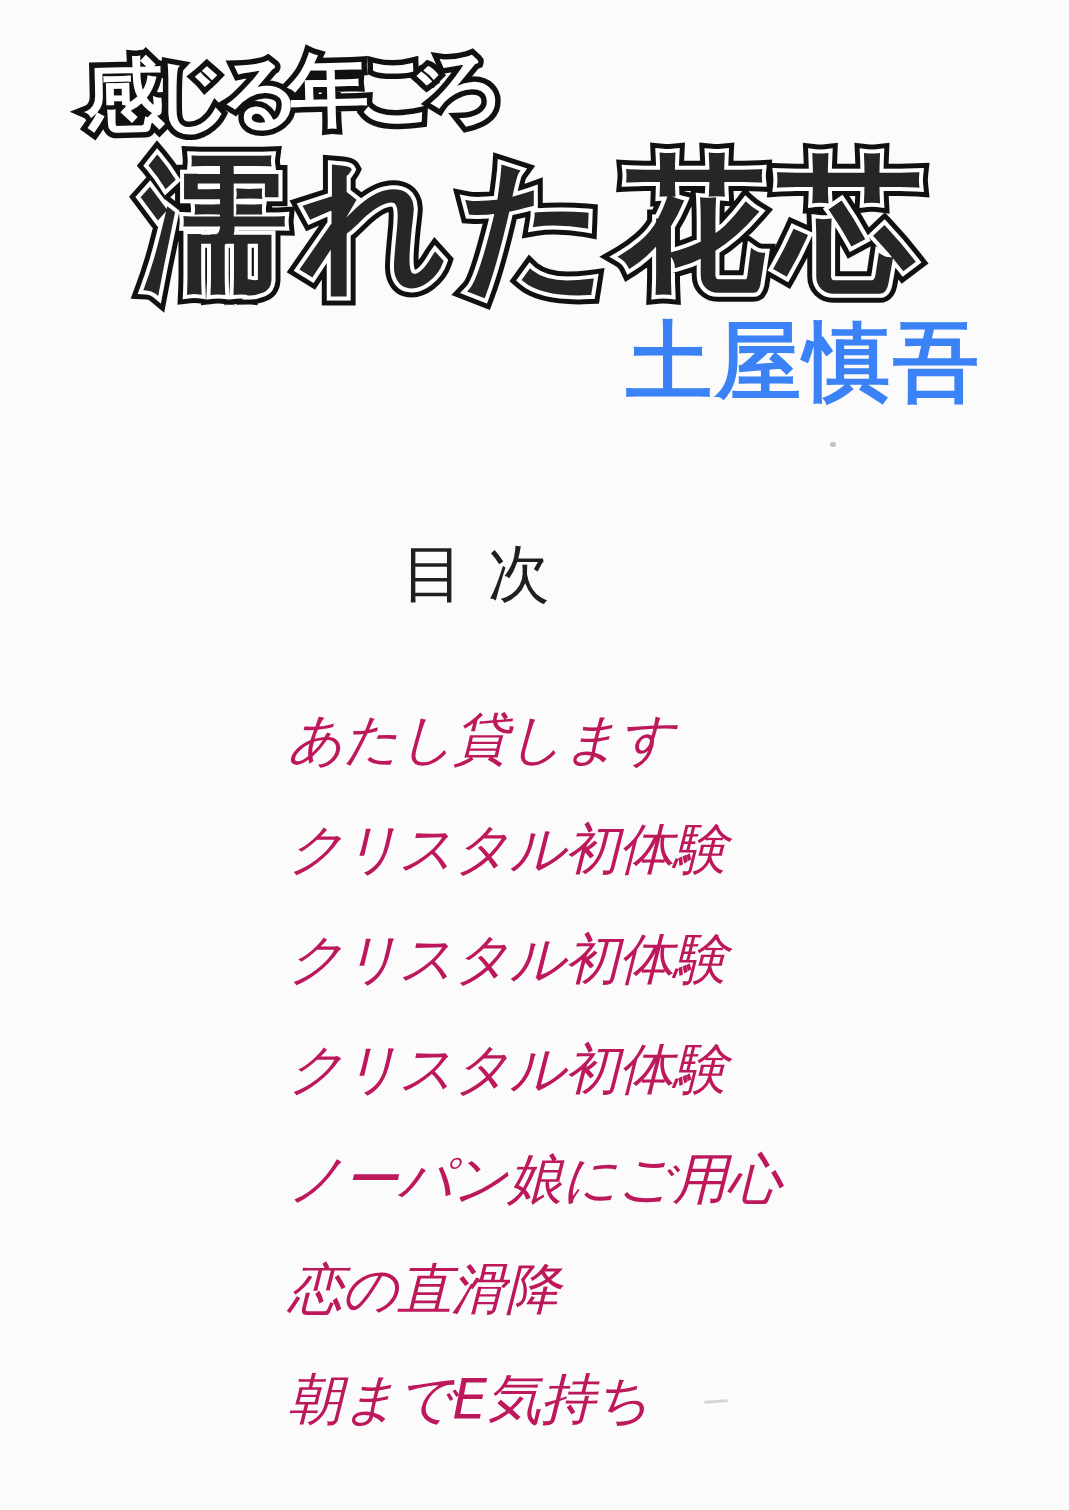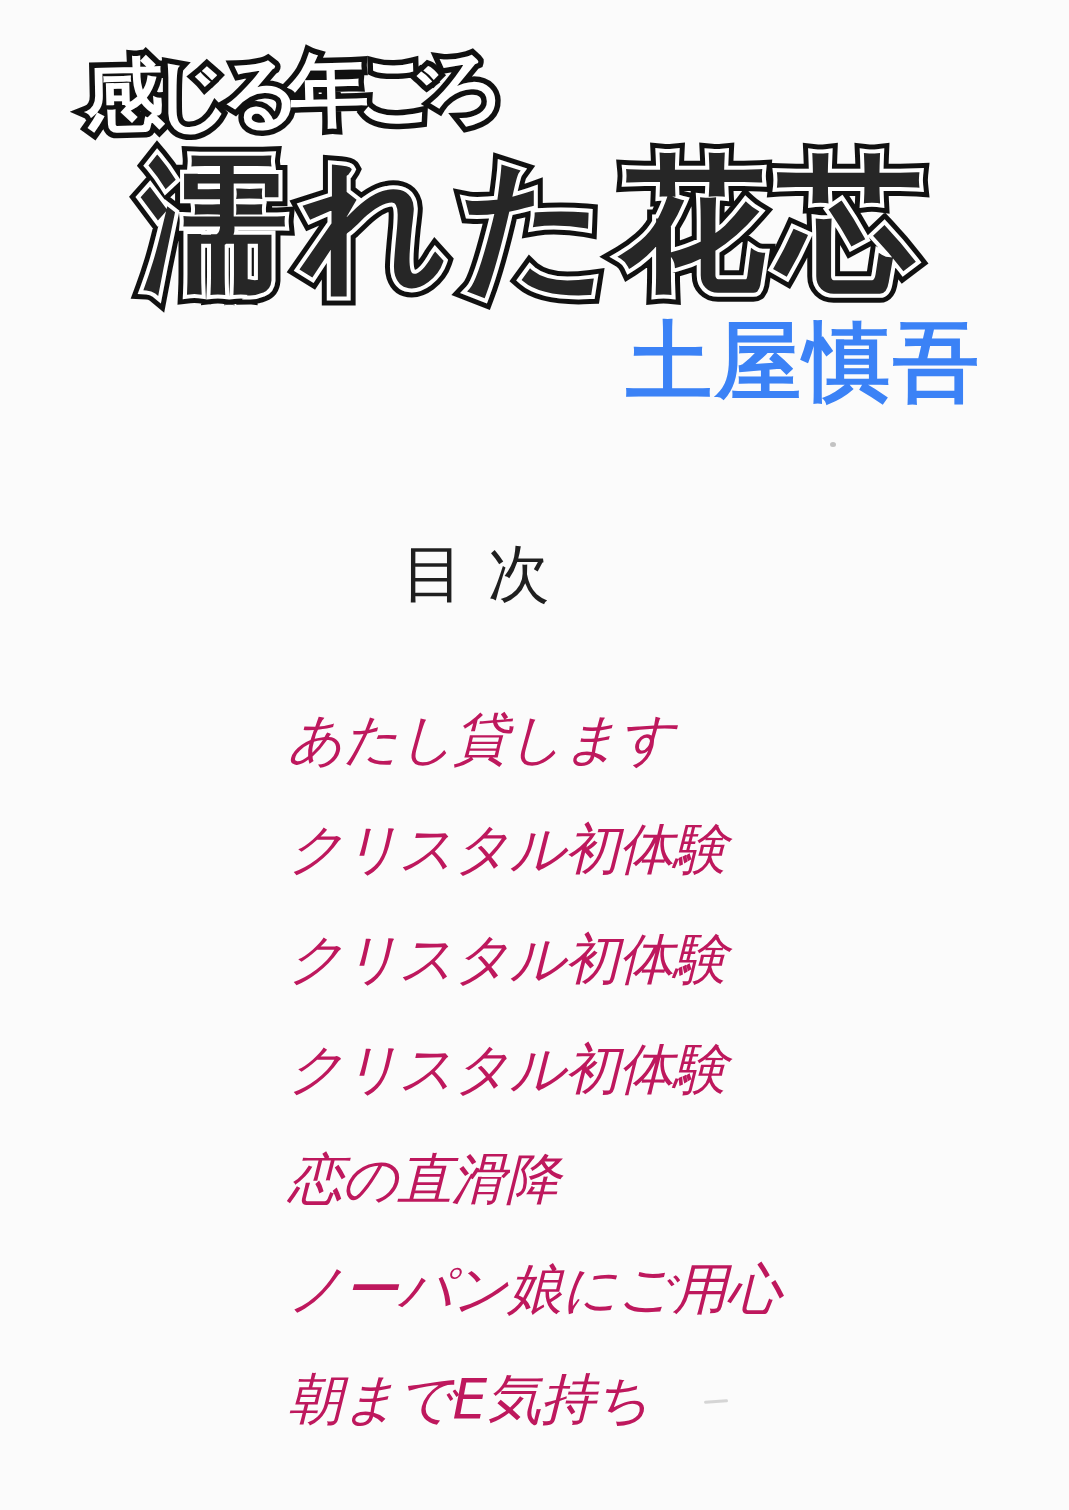--- a/index.html
+++ b/index.html
@@ -154,21 +154,21 @@
 
   <div class="author">土屋慎吾</div>
 
   <div class="toc-heading">目 次</div>
 
   <ul class="toc-list">
     <li>あたし貸します</li>
     <li>クリスタル初体験</li>
     <li>クリスタル初体験</li>
     <li>クリスタル初体験</li>
+    <li>ノーパン娘にご用心</li>
     <li>恋の直滑降</li>
-    <li>ノーパン娘にご用心</li>
     <li>朝までE気持ち</li>
   </ul>
 
   <div class="speck-1"></div>
   <div class="speck-2"></div>
 
 </div>
 
 </body></html>

